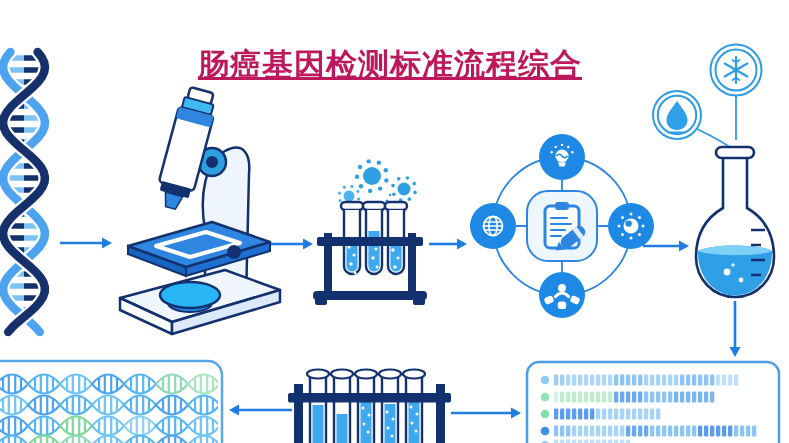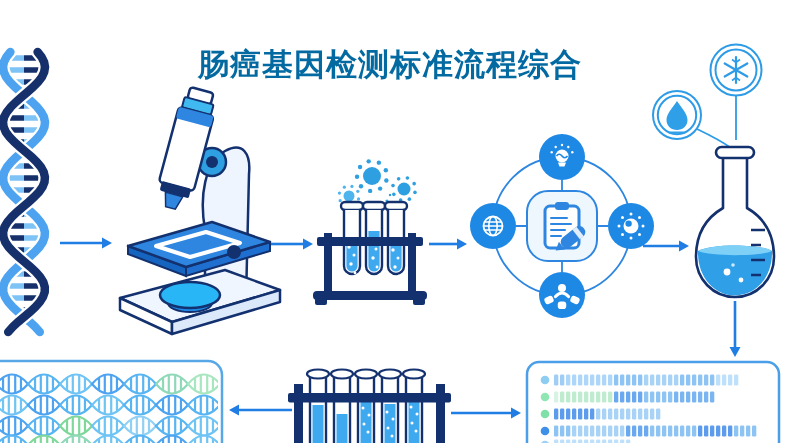--- a/index.html
+++ b/index.html
@@ -2,21 +2,21 @@
 <html><head>
 <meta charset="utf-8">
 <style>
   html,body{margin:0;padding:0;background:#ffffff;}
   #canvas{
     position:relative;width:789px;height:443px;overflow:hidden;background:#ffffff;
     font-family:"Liberation Sans","DejaVu Sans",sans-serif;
   }
   #title{
     position:absolute;top:44px;left:0;width:780px;text-align:center;
-    font-size:31px;font-weight:700;letter-spacing:1px;color:#0369a1;
+    font-size:31px;font-weight:700;letter-spacing:1px;color:#be185d;text-decoration:underline;
   }
   svg{position:absolute;left:0;top:0;}
 </style>
 </head>
 <body>
 
 <div id="canvas">
   <div id="title">肠癌基因检测标准流程综合</div>
 
   <svg id="scene" width="789" height="443" viewBox="0 0 789 443">

